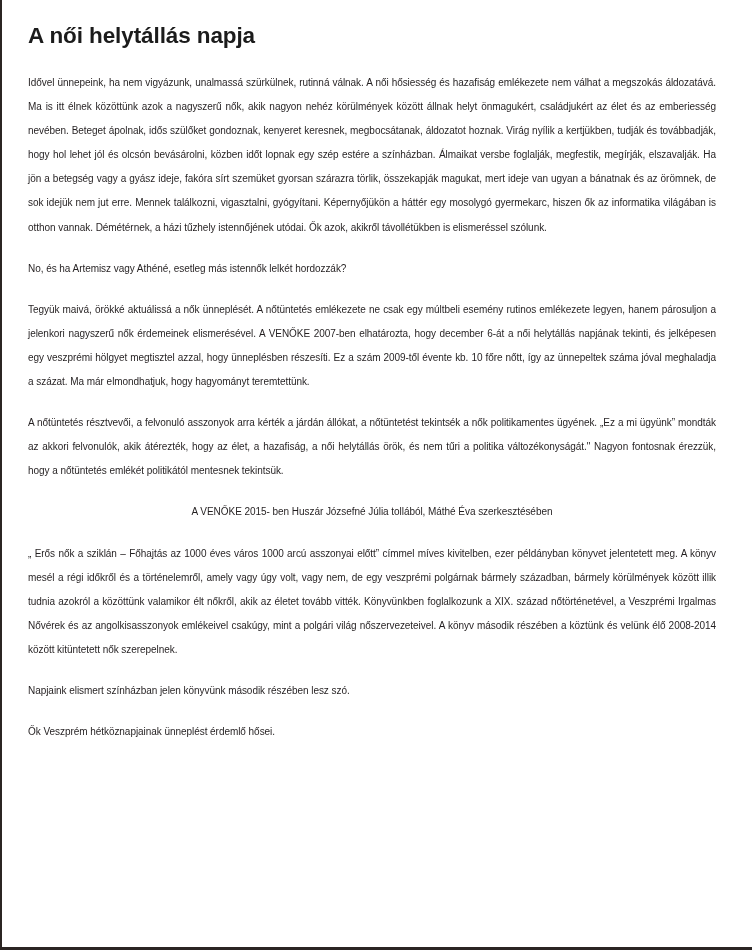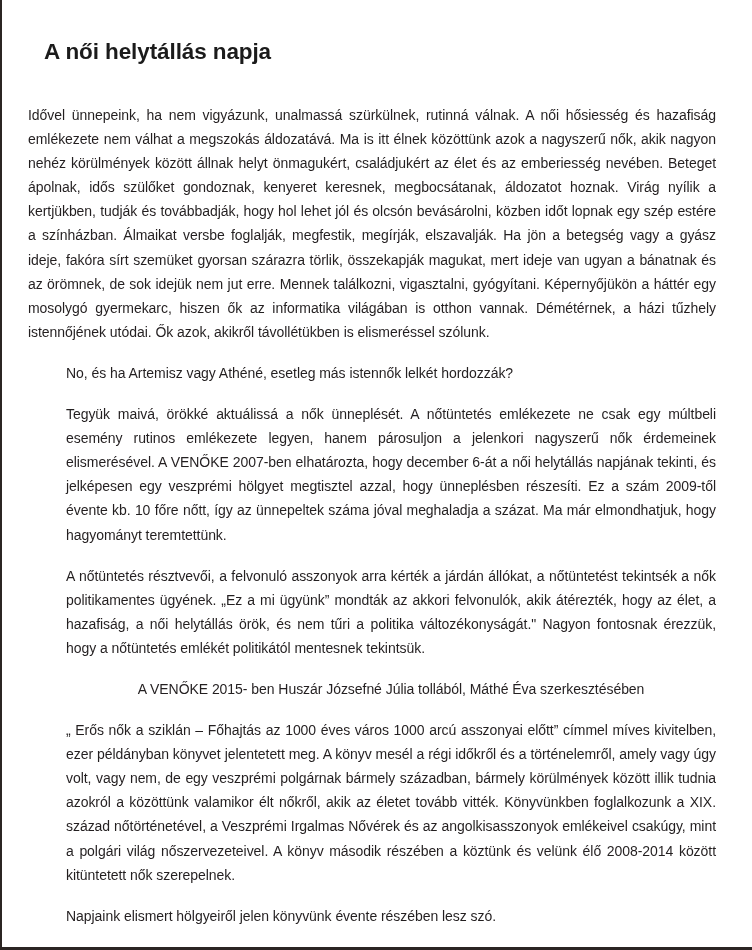--- a/index.html
+++ b/index.html
@@ -35,40 +35,40 @@
     height: 3px;
     background: #2b2523;
   }
   #content {
     position: absolute;
     left: 28px;
     top: 0;
     width: 688px;
   }
   h1#doc-title {
-    margin: 16px;
+    margin: 0;
     padding: 22px 0 0 0;
     font-size: 22.5px;
     line-height: 28px;
     font-weight: bold;
     color: #1b1b1b;
     letter-spacing: -0.1px;
   }
   p.para {
     margin: 0;
     padding: 0;
     color: #231f20;
-    font-size: 14px;
+    font-size: 10px;
     line-height: 24.1px;
     text-align: justify;
     text-justify: inter-word;
     letter-spacing: -0.05px;
   }
   p.para.first { padding-top: 21px; }
-  p.para + p.para { padding-top: 17px; margin-left: 38px; }
+  p.para + p.para { padding-top: 17px; }
   p.para.nojust { text-align: left; }
 </style>
 </head>
 <body>
 
 <div id="page" style="background: rgb(255, 255, 255);">
 
   <div id="rule-left" style="background: rgb(43, 37, 35);"></div>
 
   <div id="content">
@@ -80,21 +80,21 @@
     <p class="para nojust" style="text-align: left;">No, és ha Artemisz vagy Athéné, esetleg más istennők lelkét hordozzák?</p>
 
     <p class="para" style="text-align: justify;">Tegyük maivá, örökké aktuálissá a nők ünneplését. A nőtüntetés emlékezete ne csak egy múltbeli esemény rutinos emlékezete legyen, hanem párosuljon a jelenkori nagyszerű nők érdemeinek elismerésével. A VENŐKE 2007-ben elhatározta, hogy december 6-át a női helytállás napjának tekinti, és jelképesen egy veszprémi hölgyet megtisztel azzal, hogy ünneplésben részesíti. Ez a szám 2009-től évente kb. 10 főre nőtt, így az ünnepeltek száma jóval meghaladja a százat. Ma már elmondhatjuk, hogy hagyományt teremtettünk.</p>
 
     <p class="para" style="text-align: justify;">A nőtüntetés résztvevői, a felvonuló asszonyok arra kérték a járdán állókat, a nőtüntetést tekintsék a nők politikamentes ügyének. „Ez a mi ügyünk” mondták az akkori felvonulók, akik átérezték, hogy az élet, a hazafiság, a női helytállás örök, és nem tűri a politika változékonyságát." Nagyon fontosnak érezzük, hogy a nőtüntetés emlékét politikától mentesnek tekintsük.</p>
 
     <p class="para nojust" style="text-align: center;">A VENŐKE 2015- ben Huszár Józsefné Júlia tollából, Máthé Éva szerkesztésében</p>
 
     <p class="para" style="text-align: justify;">„ Erős nők a sziklán – Főhajtás az 1000 éves város 1000 arcú asszonyai előtt” címmel míves kivitelben, ezer példányban könyvet jelentetett meg. A könyv mesél a régi időkről és a történelemről, amely vagy úgy volt, vagy nem, de egy veszprémi polgárnak bármely században, bármely körülmények között illik tudnia azokról a közöttünk valamikor élt nőkről, akik az életet tovább vitték. Könyvünkben foglalkozunk a XIX. század nőtörténetével, a Veszprémi Irgalmas Nővérek és az angolkisasszonyok emlékeivel csakúgy, mint a polgári világ nőszervezeteivel. A könyv második részében a köztünk és velünk élő 2008-2014 között kitüntetett nők szerepelnek.</p>
 
-    <p class="para nojust" style="text-align: left;">Napjaink elismert hölgyeiről jelen könyvünk évente részében lesz szó.</p>
+    <p class="para nojust" style="text-align: left;">Napjaink elismert színházban jelen könyvünk második részében lesz szó.</p>
 
     <p class="para nojust" style="text-align: left;">Ők Veszprém hétköznapjainak ünneplést érdemlő hősei.</p>
 
   </div>
 
   <div id="rule-bottom" style="background: rgb(43, 37, 35);"></div>
 
 </div>
 
 </body></html>

